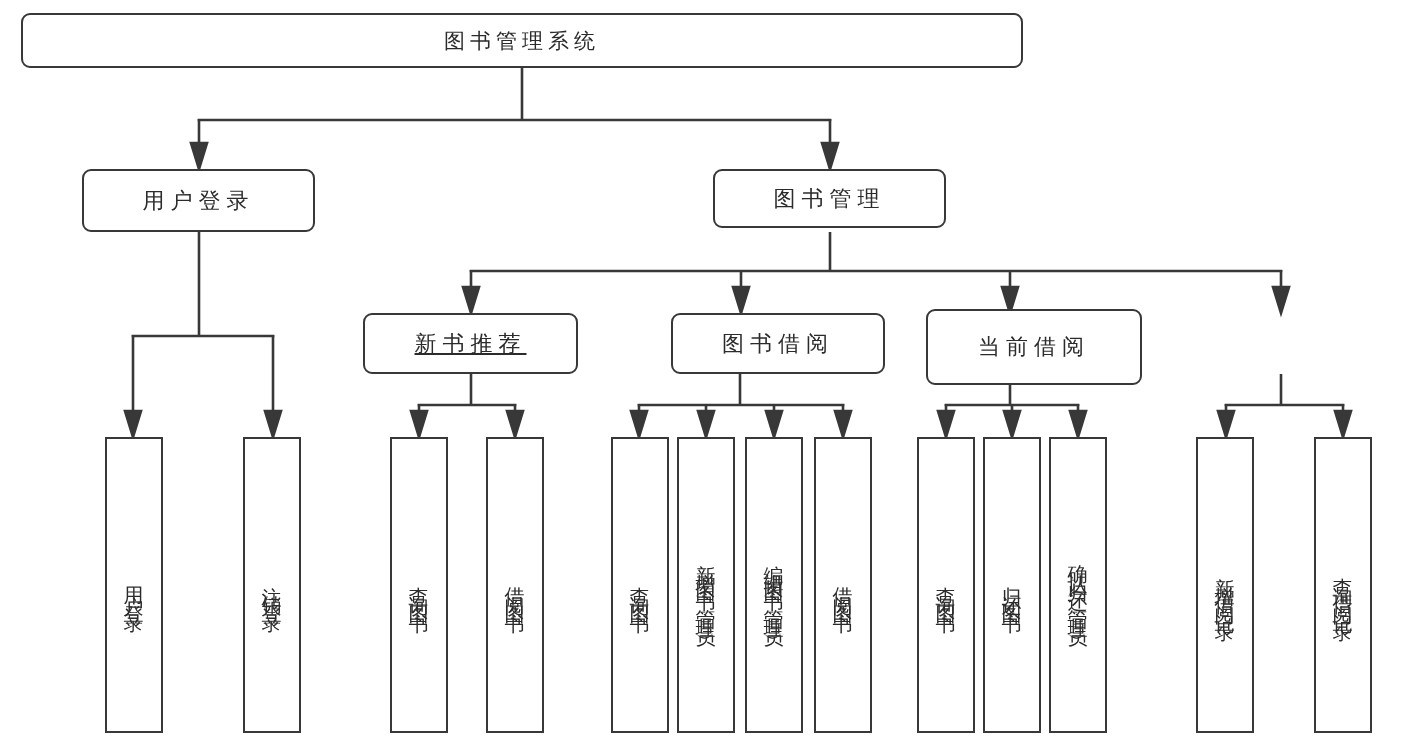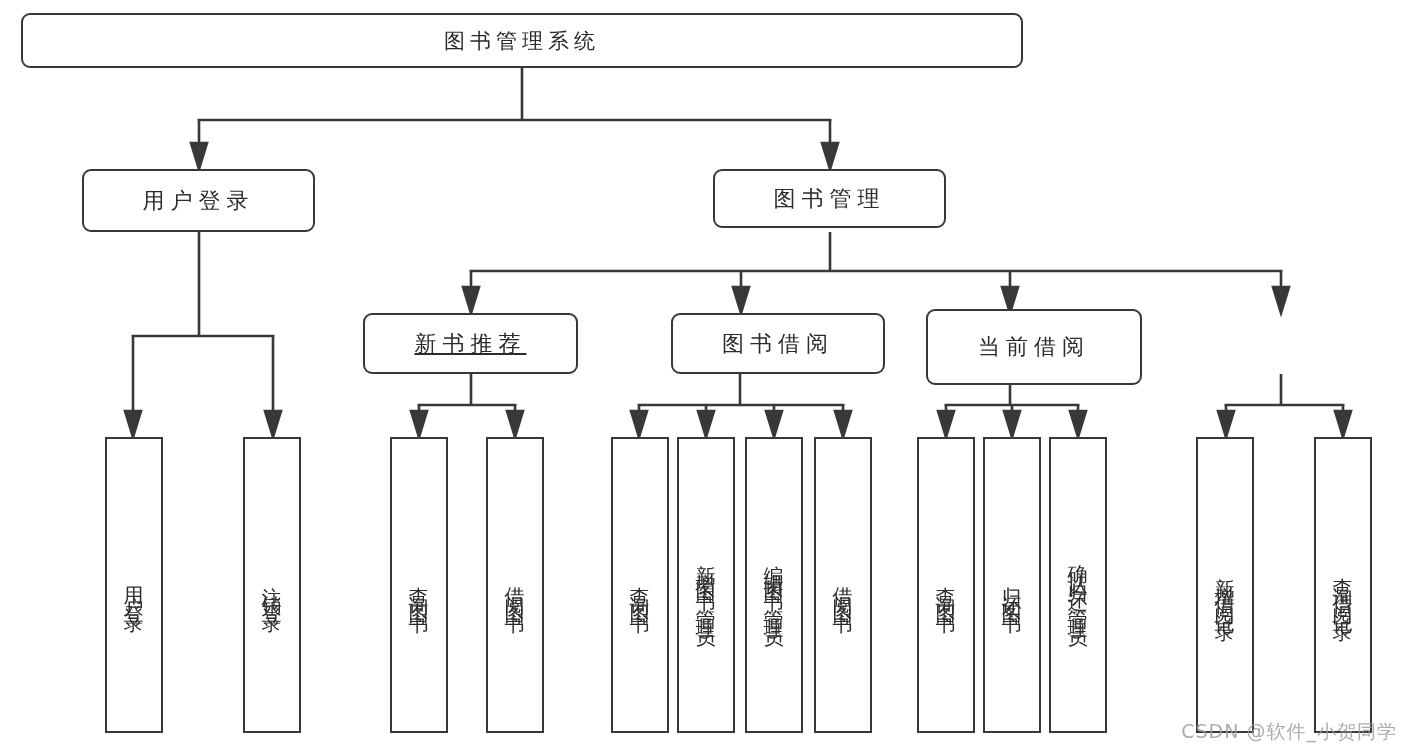--- a/index.html
+++ b/index.html
@@ -138,14 +138,13 @@
   <div class="box vbox" style="left:745px; top:437px; width:58px; height:296px;">编辑图书（管理员）</div>
   <div class="box vbox" style="left:814px; top:437px; width:58px; height:296px;">借阅图书</div>
 
   <div class="box vbox" style="left:917px; top:437px; width:58px; height:296px;">查询图书</div>
   <div class="box vbox" style="left:983px; top:437px; width:58px; height:296px;">归还图书</div>
   <div class="box vbox" style="left:1049px; top:437px; width:58px; height:296px;">确认归还（管理员）</div>
 
   <div class="box vbox" style="left:1196px; top:437px; width:58px; height:296px;">新增借阅记录</div>
   <div class="box vbox" style="left:1314px; top:437px; width:58px; height:296px;">查询借阅记录</div>
 
-  <div class="watermark">CSDN @软件_小贺同学</div>
 </div>
 
 </body></html>

